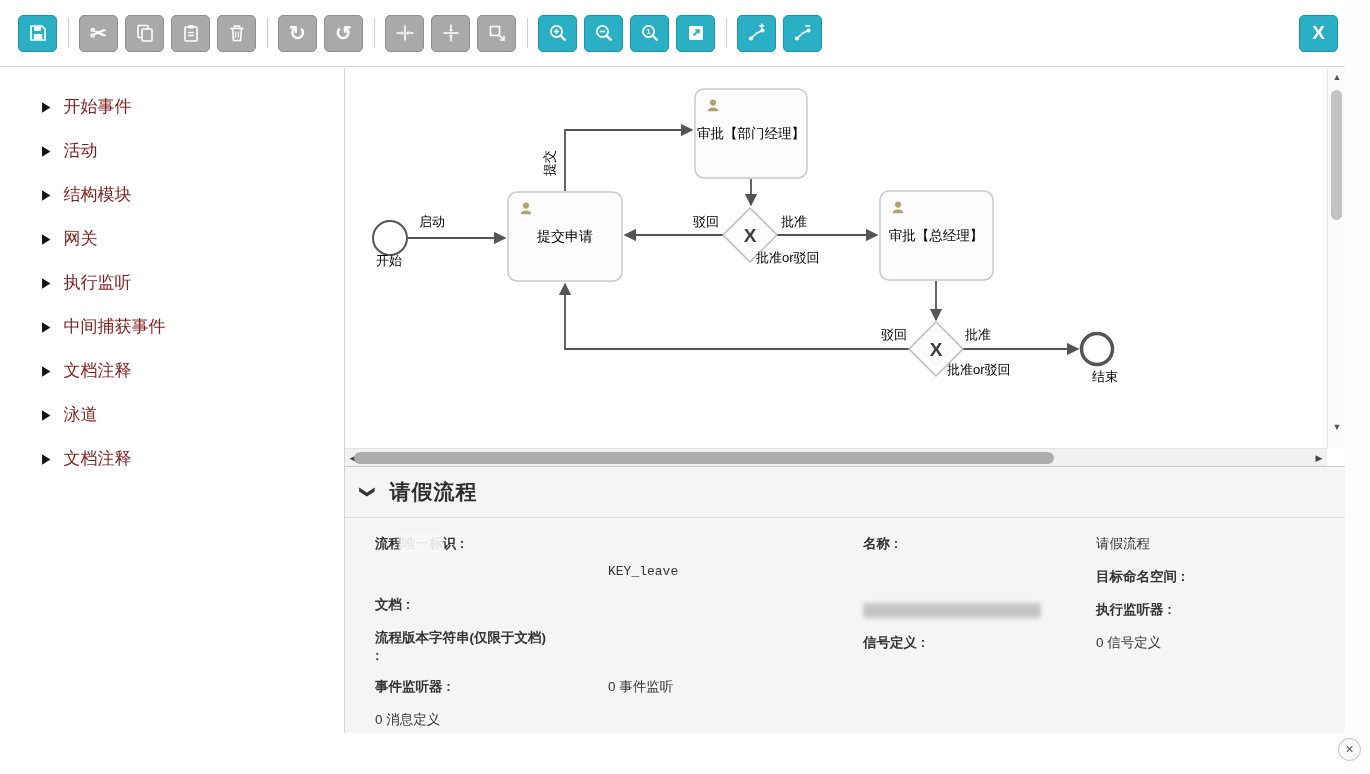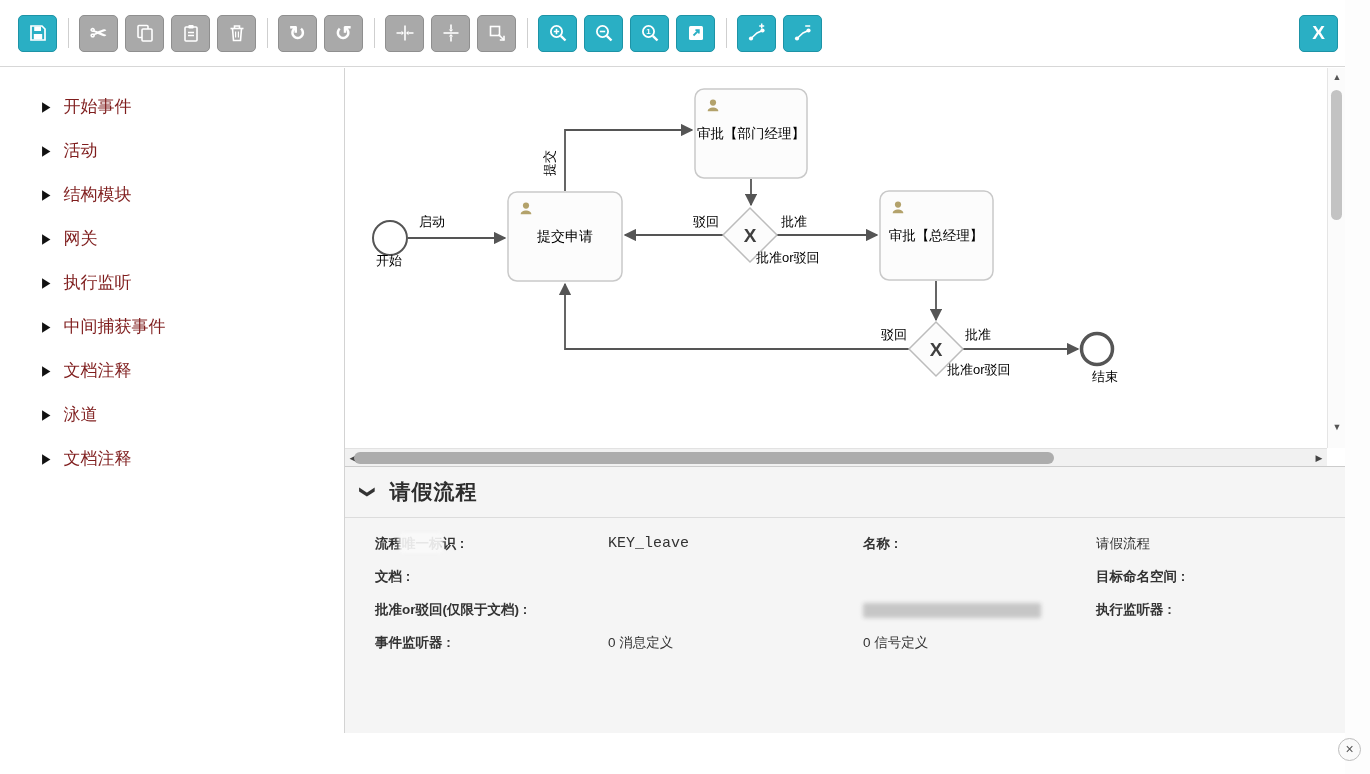--- a/index.html
+++ b/index.html
@@ -52,21 +52,21 @@
   .props-header { height:51px; display:flex; align-items:center; padding-left:17px;
                   border-bottom:1px solid #dcdcdc; }
   .collapse-chevron { display:inline-block; font-size:15px; font-weight:bold; color:#333;
                       transform:rotate(90deg); cursor:pointer; margin-right:15px; }
   .props-title { font-size:21px; font-weight:bold; color:#2e2e2e; letter-spacing:1px; }
   .props-grid { display:grid; grid-template-columns:1fr 1fr; column-gap:36px; padding:17px 30px; }
   .pcol { display:grid; grid-template-columns:233px 1fr; row-gap:13px; align-content:start; }
   .plabel { font-size:13.5px; font-weight:bold; color:#333; line-height:18px;
             padding-right:55px; position:relative; min-height:20px; }
   .pval { font-size:13.5px; color:#333; line-height:18px; min-height:20px; }
-  .pval.mono { font-family:"Liberation Mono", monospace; font-size:15px; }
+  .pval.mono { font-family:"Liberation Mono", monospace; font-size:13px;margin-top:28px; }
   .blur-patch { position:absolute; left:24px; top:-2px; width:44px; height:20px;
                 background:rgba(250,250,250,.9); border-radius:4px; filter:blur(1.5px); }
   .redacted { width:178px; height:15px; background:#c6c6c6; border-radius:2px;
               filter:blur(2px); margin-top:2px; }
 
   
   .right-strip { position:absolute; left:1345px; top:0; width:25px; height:774px; background:#fdfdfd; }
   .bottom-strip { position:absolute; left:0; top:733px; width:1370px; height:41px; background:#fff; }
   .panel-close { position:absolute; right:9px; bottom:13px; width:23px; height:23px;
                  border-radius:50%; border:1px solid #bdbdbd; background:#fafafa; color:#555;
@@ -351,41 +351,43 @@
       <div class="pcol">
         <div class="plabel">
           <span>流程唯一标识 :</span>
           <span class="blur-patch"></span>
         </div>
         <div class="pval mono">KEY_leave</div>
 
         <div class="plabel">文档 :</div>
         <div class="pval"></div>
 
-        <div class="plabel">批准or驳回(仅限于文档) :</div>
+        <div class="plabel">流程版本字符串(仅限于文档) :</div>
         <div class="pval"></div>
 
         <div class="plabel">事件监听器 :</div>
+        <div class="pval">0 事件监听</div>
 
         <div class="pval">0 消息定义</div>
       </div>
 
       <div class="pcol">
         <div class="plabel">名称 :</div>
         <div class="pval">请假流程</div>
 
         <div class="pval"></div>
 
         <div class="plabel">目标命名空间 :</div>
         <div class="pval">
           <div class="redacted"></div>
         </div>
 
         <div class="plabel">执行监听器 :</div>
 
+        <div class="plabel">信号定义 :</div>
         <div class="pval">0 信号定义</div>
       </div>
     </div>
   </div>
 
   <div class="bottom-strip"></div>
   <div class="right-strip">
     
   </div>
   <div class="panel-close">×</div>

